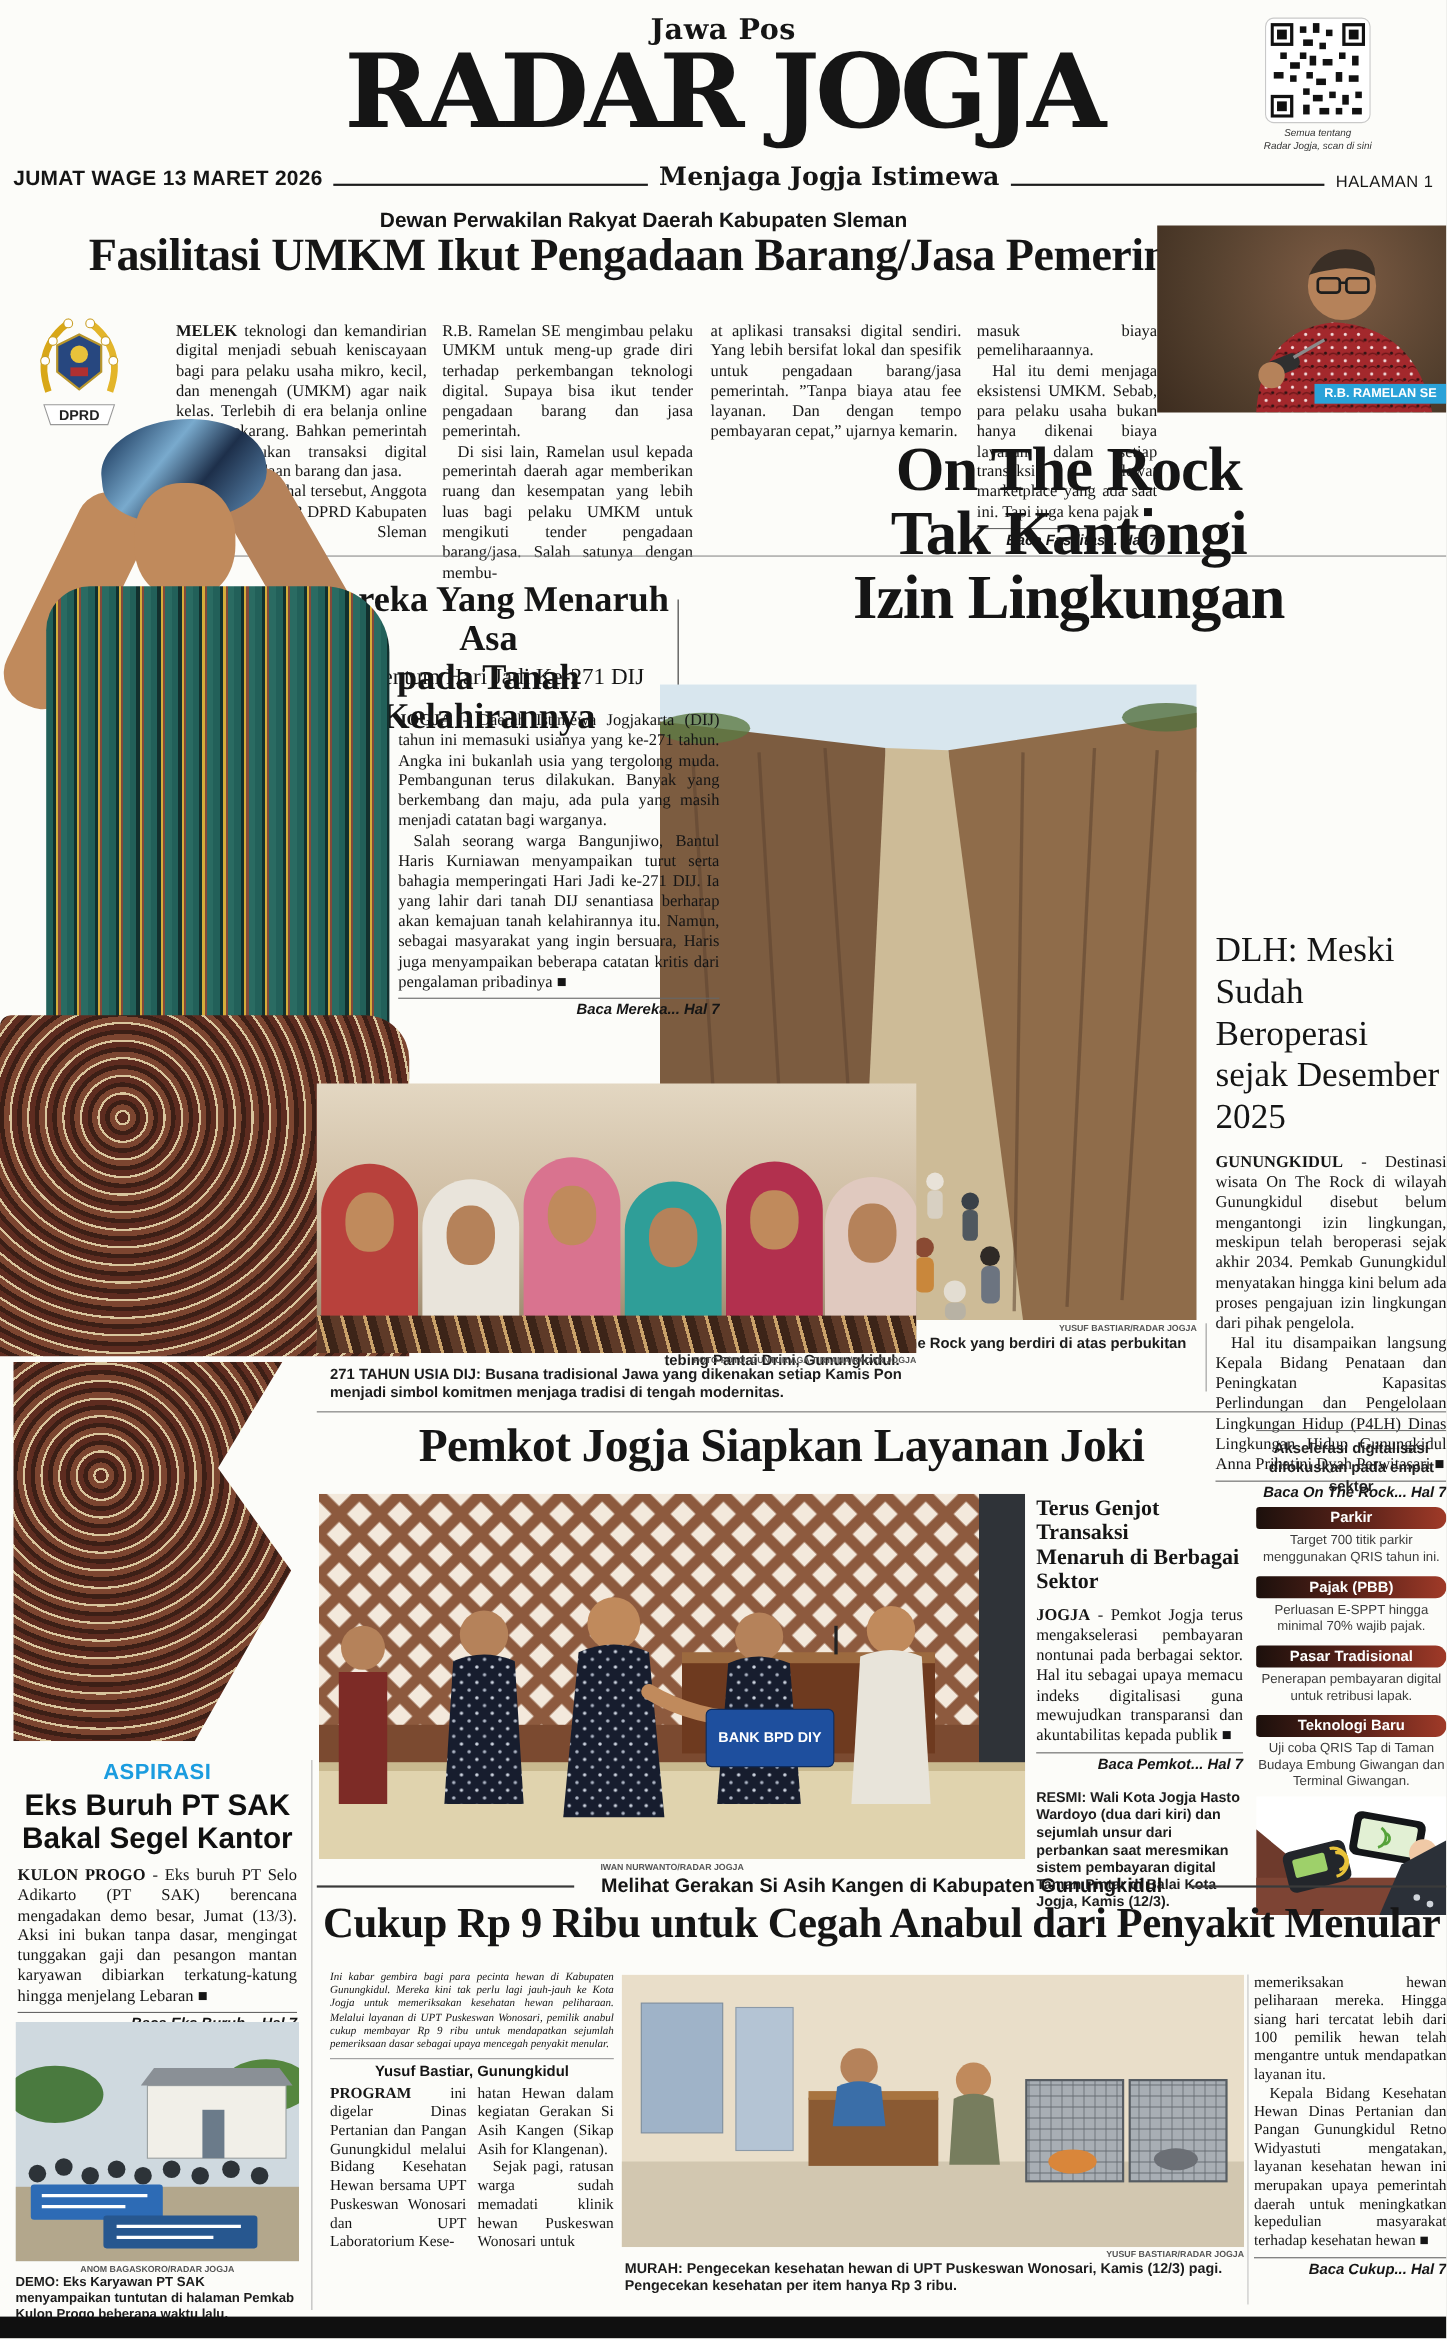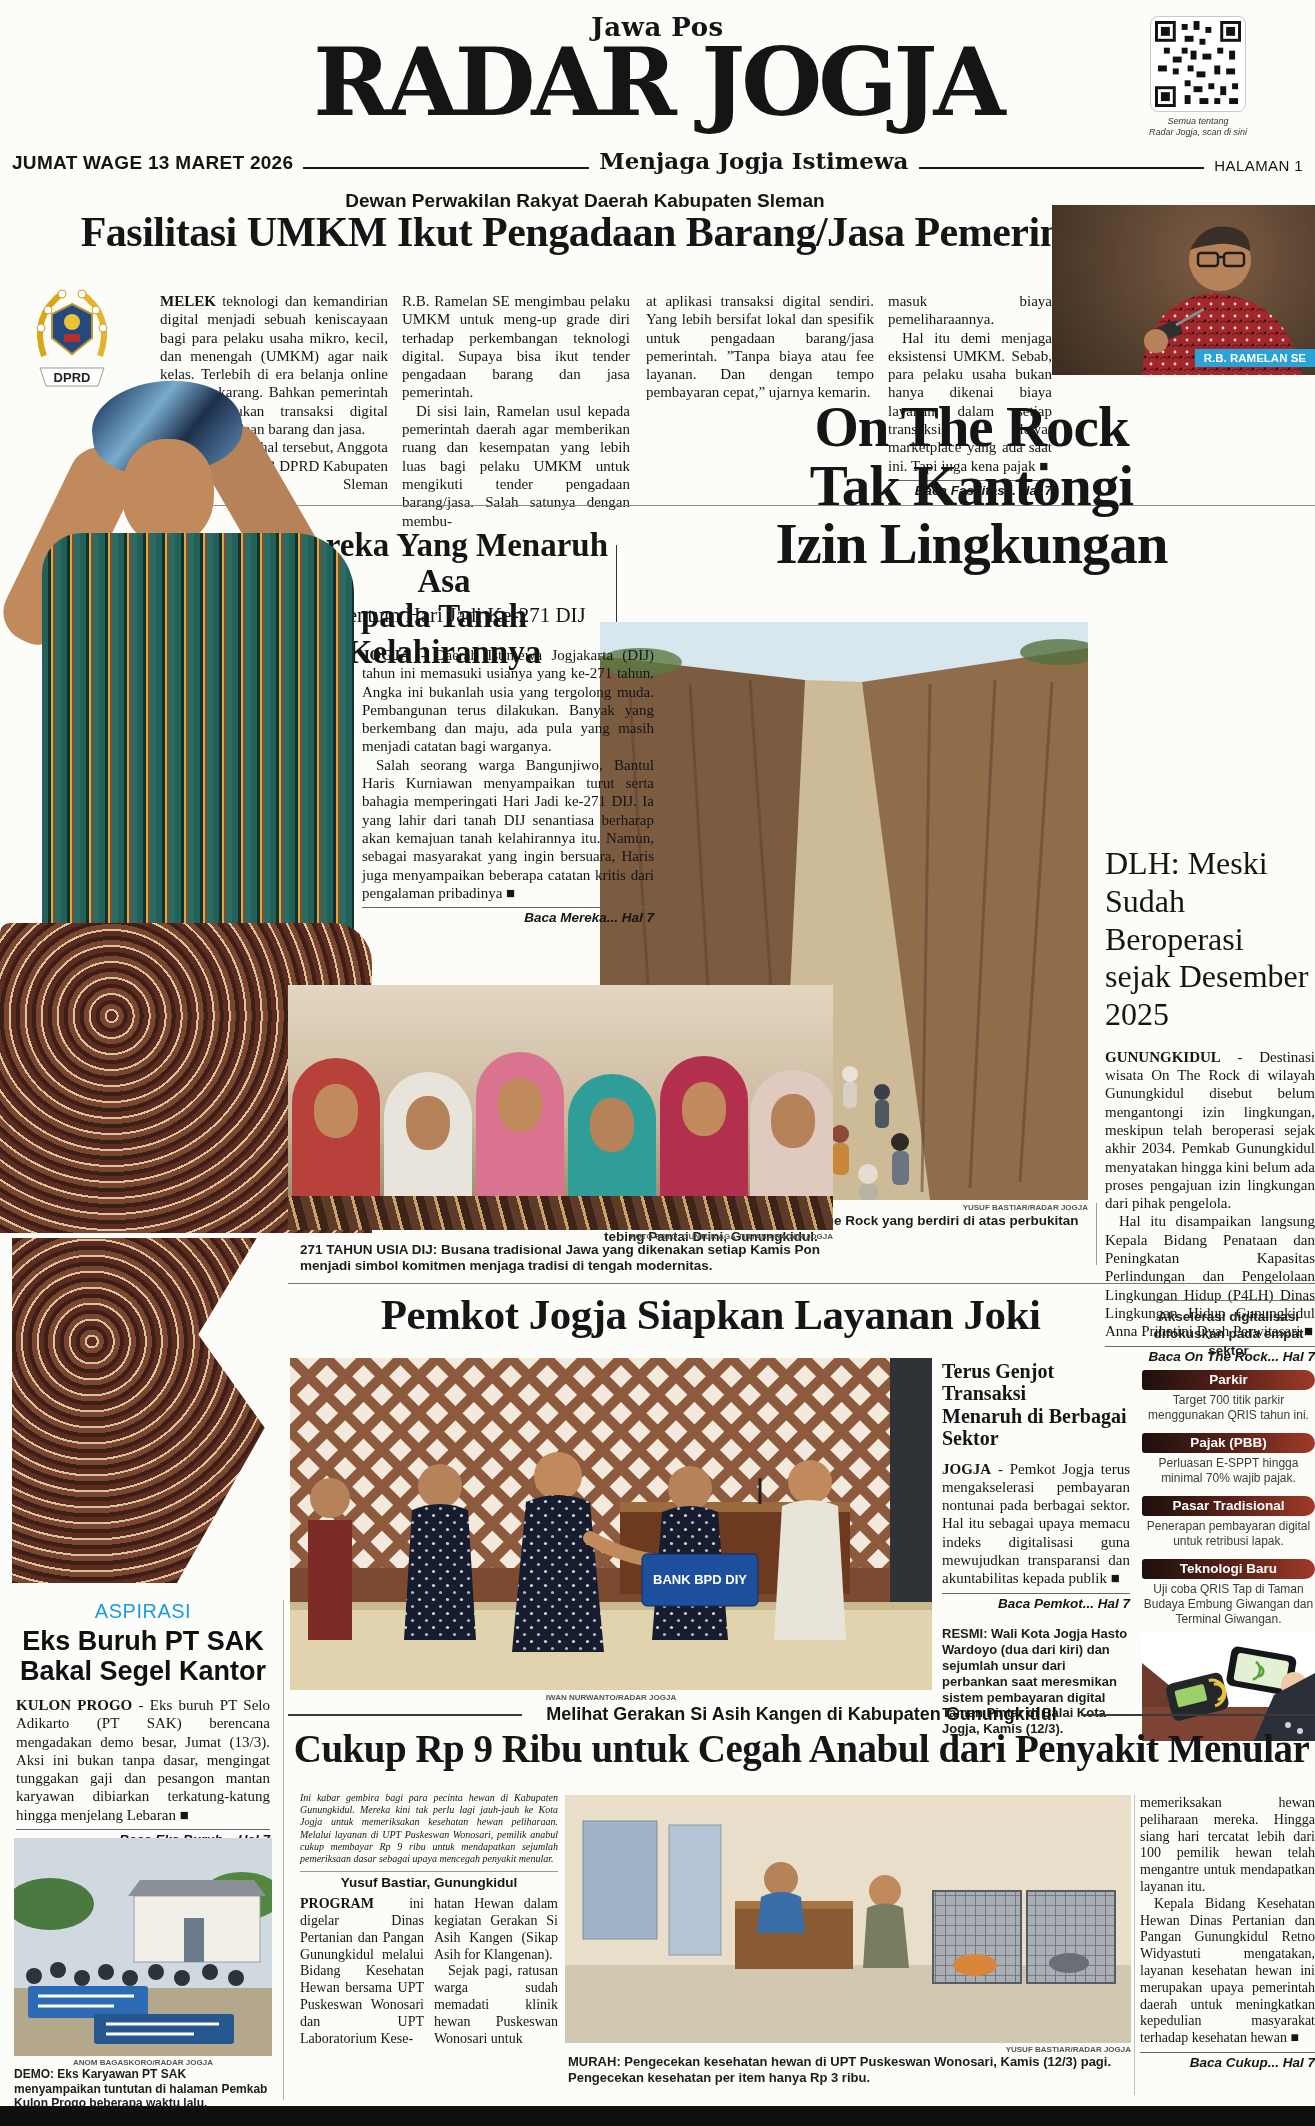--- a/index.html
+++ b/index.html
@@ -50,21 +50,21 @@
   .pem-sub{font-size:20px;line-height:1.12;font-weight:bold;}
   
   .info{top:1300px;left:1142px;width:173px;font-family:"Liberation Sans",sans-serif;}
   .info-title{text-align:center;font-weight:bold;font-size:13.5px;line-height:1.25;color:#222;margin-top:8px;}
   .info-bar{margin-top:10px;height:20px;border-radius:3px 10px 10px 3px;
             background:linear-gradient(90deg,#1c100c,#5c231a 55%,#a03a28);color:#fff;
             text-align:center;font-weight:bold;font-size:13.5px;line-height:20px;}
   .info-text{margin-top:3px;text-align:center;font-size:12px;line-height:1.25;color:#3c3c3c;}
   
   .asp-label{top:1600px;left:14px;width:258px;text-align:center;color:#1b9cdf;
-             font-family:"Liberation Sans",sans-serif;font-weight:normal;font-size:20px;letter-spacing:.5px;}
+             font-family:"Liberation Sans",sans-serif;font-weight:bold;font-size:20px;letter-spacing:.5px;}
   .asp-head{top:1626px;left:8px;width:270px;text-align:center;font-family:"Liberation Sans",sans-serif;
             font-weight:bold;font-size:27px;line-height:1.12;color:#101010;}
   
   .ana-kicker{top:1704px;left:288px;width:1027px;display:flex;align-items:center;gap:24px;}
   .ana-kicker .rule{flex:1;height:2px;background:#3a3a3a;}
   .ana-kicker span{font-family:"Liberation Sans",sans-serif;font-weight:bold;font-size:18px;}
   .ana-head{top:1726px;left:288px;width:1027px;text-align:center;font-weight:bold;font-size:39px;letter-spacing:-.5px;}
   .byline{border-top:1px solid #999;margin-top:6px;padding-top:3px;text-align:center;
           font-family:"Liberation Sans",sans-serif;font-weight:bold;font-size:13.5px;}
   .mini-cols{display:flex;gap:10px;margin-top:6px;}

